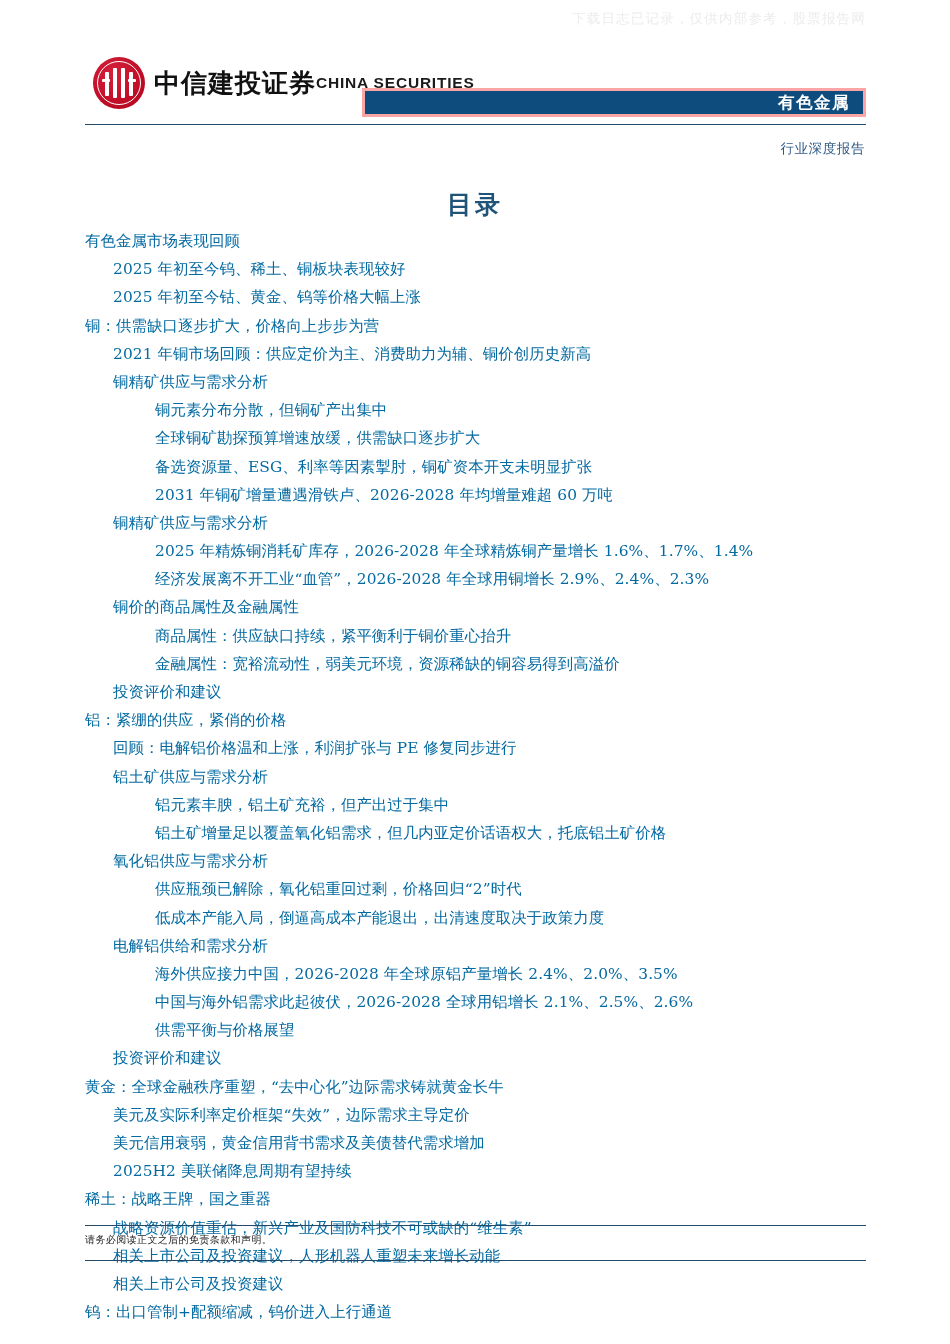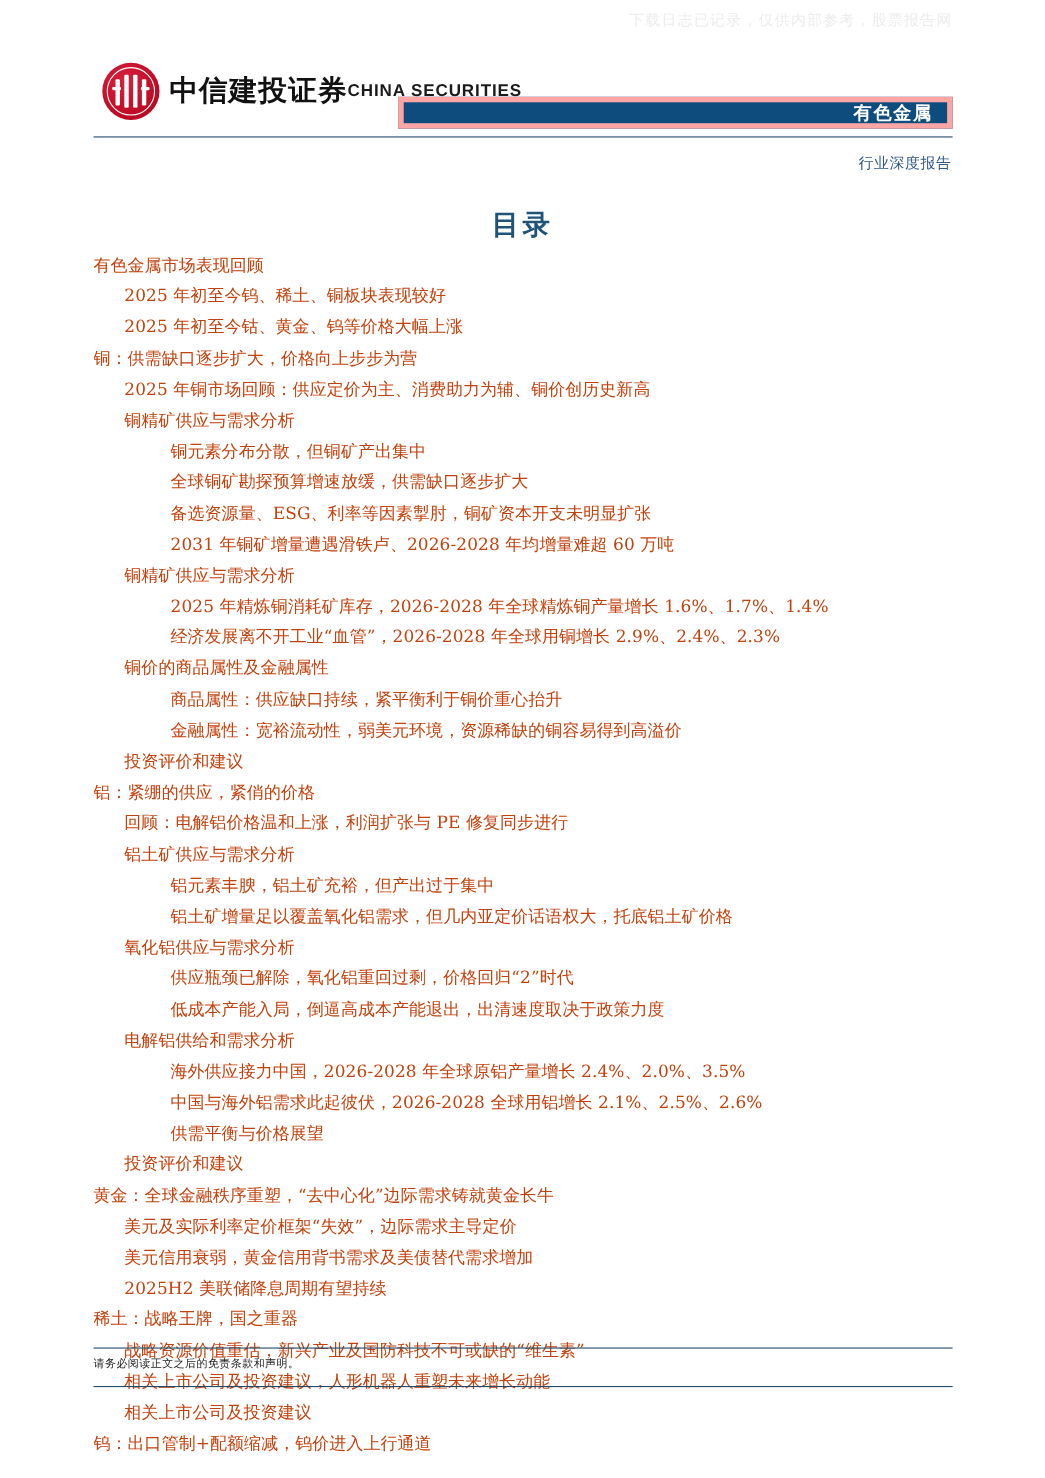--- a/index.html
+++ b/index.html
@@ -112,21 +112,21 @@
     color: #1a1a1a;
     margin-top: 5px;
   }
   .sector-banner {
     position: absolute;
     left: 277px;
     top: 33px;
     width: 504px;
     height: 29px;
     background: #0e4c7d;
-    border: 5px solid #fca5a5;
+    border: 3px solid #fca5a5;
     box-sizing: border-box;
     display: flex;
     align-items: center;
     justify-content: flex-end;
     padding-right: 13px;
   }
   .sector-banner span {
     font-family: "DejaVu Sans", "Liberation Sans", sans-serif;
     font-weight: bold;
     font-size: 16.5px;
@@ -170,21 +170,21 @@
     position: absolute;
     left: 85px;
     top: 231px;
     width: 781px;
   }
   .toc-row {
     display: flex;
     align-items: baseline;
     height: 28.2px;
     font-size: 16px;
-    color: #c2410c;
+    color: #0369a1;
     white-space: nowrap;
     overflow: hidden;
   }
   .toc-row .label {
     flex: 0 0 auto;
     font-family: "DejaVu Serif", "Liberation Serif", serif;
     font-size: 15.4px;
     letter-spacing: 0.1px;
   }
   .toc-row .leader {
@@ -292,21 +292,21 @@
         <span class="label">2025 年初至今钴、黄金、钨等价格大幅上涨</span>
         <span class="leader"></span>
         <span class="page">2</span>
       </div>
       <div class="toc-row lvl-1">
         <span class="label">铜：供需缺口逐步扩大，价格向上步步为营</span>
         <span class="leader"></span>
         <span class="page">3</span>
       </div>
       <div class="toc-row lvl-2">
-        <span class="label">2025 年铜市场回顾：供应定价为主、消费助力为辅、铜价创历史新高</span>
+        <span class="label">2021 年铜市场回顾：供应定价为主、消费助力为辅、铜价创历史新高</span>
         <span class="leader"></span>
         <span class="page">3</span>
       </div>
       <div class="toc-row lvl-2">
         <span class="label">铜精矿供应与需求分析</span>
         <span class="leader"></span>
         <span class="page">4</span>
       </div>
       <div class="toc-row lvl-3">
         <span class="label">铜元素分布分散，但铜矿产出集中</span>

